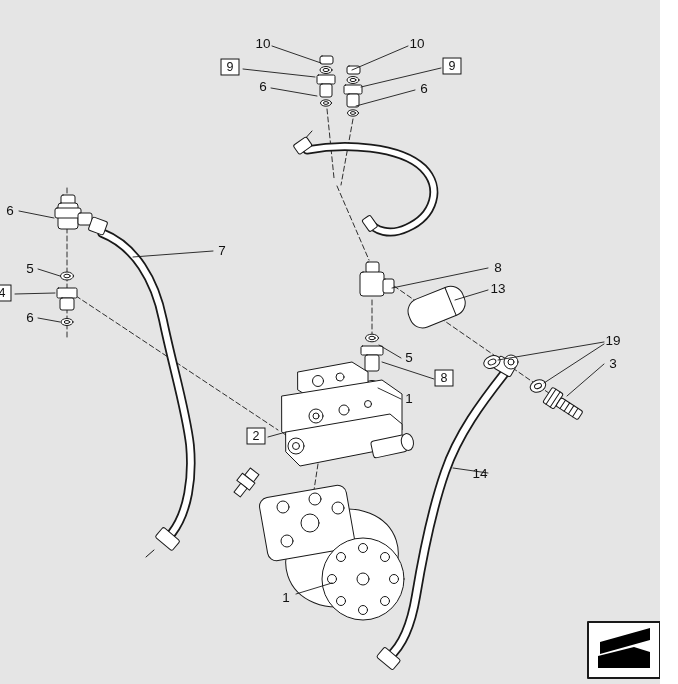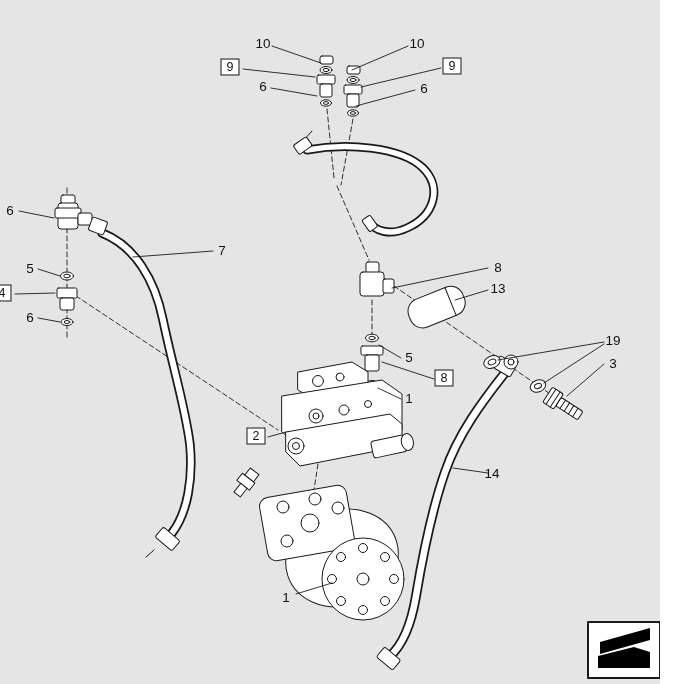--- a/index.html
+++ b/index.html
@@ -247,16 +247,16 @@
   <div class="callout" style="left:498px;top:267px">8</div>
   <div class="callout" style="left:498px;top:288px">13</div>
   <div class="callout" style="left:409px;top:357px">5</div>
   <div class="callout boxed" style="left:444px;top:378px">8</div>
   <div class="callout" style="left:409px;top:398px">1</div>
 
   <div class="callout" style="left:613px;top:340px">19</div>
   <div class="callout" style="left:613px;top:363px">3</div>
 
   <div class="callout boxed" style="left:256px;top:436px">2</div>
-  <div class="callout" style="left:492px;top:473px">14</div>
+  <div class="callout" style="left:480px;top:473px">14</div>
   <div class="callout" style="left:286px;top:597px">1</div>
 
 </div>
 
 </body></html>

